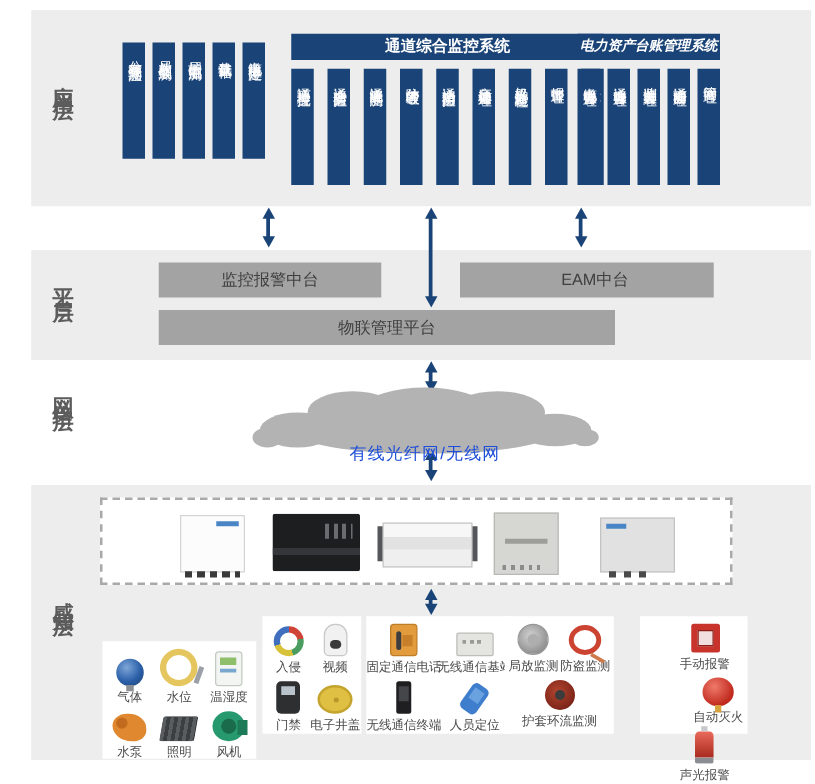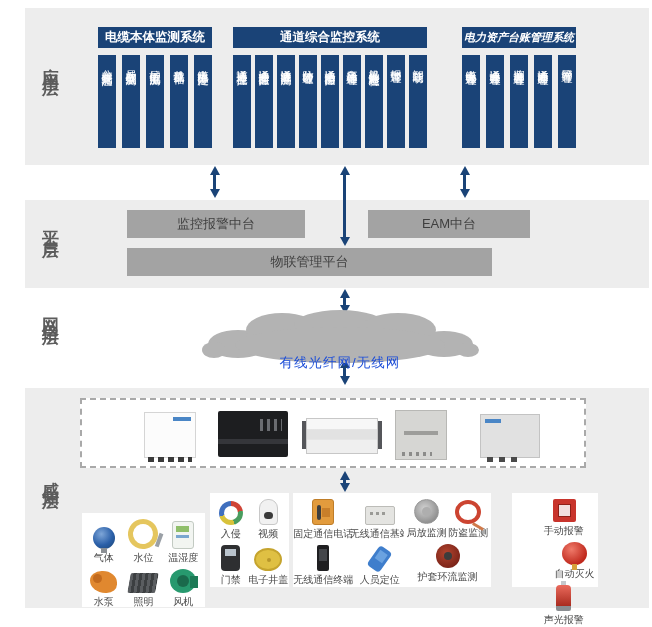--- a/index.html
+++ b/index.html
@@ -14,35 +14,35 @@
   .layer-label{position:absolute;left:39px;writing-mode:vertical-rl;text-orientation:upright;
     font-size:17px;font-weight:bold;color:#5c5c5c;letter-spacing:6px;white-space:nowrap;}
   .l1{top:55px;}
   .l2{top:217px;}
   .l3{top:304px;}
   .l4{top:468px;}
 
   
   .app-group{position:absolute;top:27px;}
   .group1{left:98px;width:114px;}
-  .group2{left:233px;width:194px;}
+  .group2{left:233px;width:250px;}
   .group3{left:462px;width:114px;}
   .group-header{height:21px;line-height:21px;background:#1a4377;color:#fff;text-align:center;
     font-weight:bold;font-size:12.5px;white-space:nowrap;}
   .group3 .group-header{font-size:11px;font-style:italic;}
   .pillars{display:flex;justify-content:space-between;margin-top:7px;}
   .pillar{width:18px;height:87px;padding-top:6px;background:#1a4377;display:flex;justify-content:center;}
   .pillar span{writing-mode:vertical-rl;text-orientation:upright;color:#fff;font-size:11px;
     letter-spacing:1px;line-height:18px;}
 
   
   .pbox{position:absolute;background:#a3a3a3;color:#3f3f3f;text-align:center;font-size:13px;
     height:28px;line-height:28px;}
   .pbox1{left:127px;top:210px;width:178px;}
-  .pbox2{left:368px;top:210px;width:162px;}
+  .pbox2{left:368px;top:210px;width:190px;padding-left:13px;}
   .pbox3{left:127px;top:248px;width:365px;}
 
   
   .varrow{position:absolute;width:3px;background:#1a4377;}
   .varrow::before{content:"";position:absolute;top:-8px;left:-3.5px;width:0;height:0;
     border-left:5px solid transparent;border-right:5px solid transparent;border-bottom:9px solid #1a4377;}
   .varrow::after{content:"";position:absolute;bottom:-8px;left:-3.5px;width:0;height:0;
     border-left:5px solid transparent;border-right:5px solid transparent;border-top:9px solid #1a4377;}
   .arr-a1{left:213px;top:174px;height:16px;}
   .arr-a2{left:343px;top:174px;height:64px;}
@@ -155,21 +155,20 @@
   <div class="panel panel2"></div>
   <div class="panel panel3"></div>
 
   <div class="layer-label l1">应用层</div>
   <div class="layer-label l2">平台层</div>
   <div class="layer-label l3">网络层</div>
   <div class="layer-label l4">感知层</div>
 
   <div id="app-groups">
       <div class="app-group group1">
-        <div class="group-header">电缆本体监测系统</div>
         <div class="pillars">
           <div class="pillar">
             <span>分布式光纤测温</span>
           </div>
           <div class="pillar">
             <span>局放在线监测</span>
           </div>
           <div class="pillar">
             <span>护层电流监测</span>
           </div>

